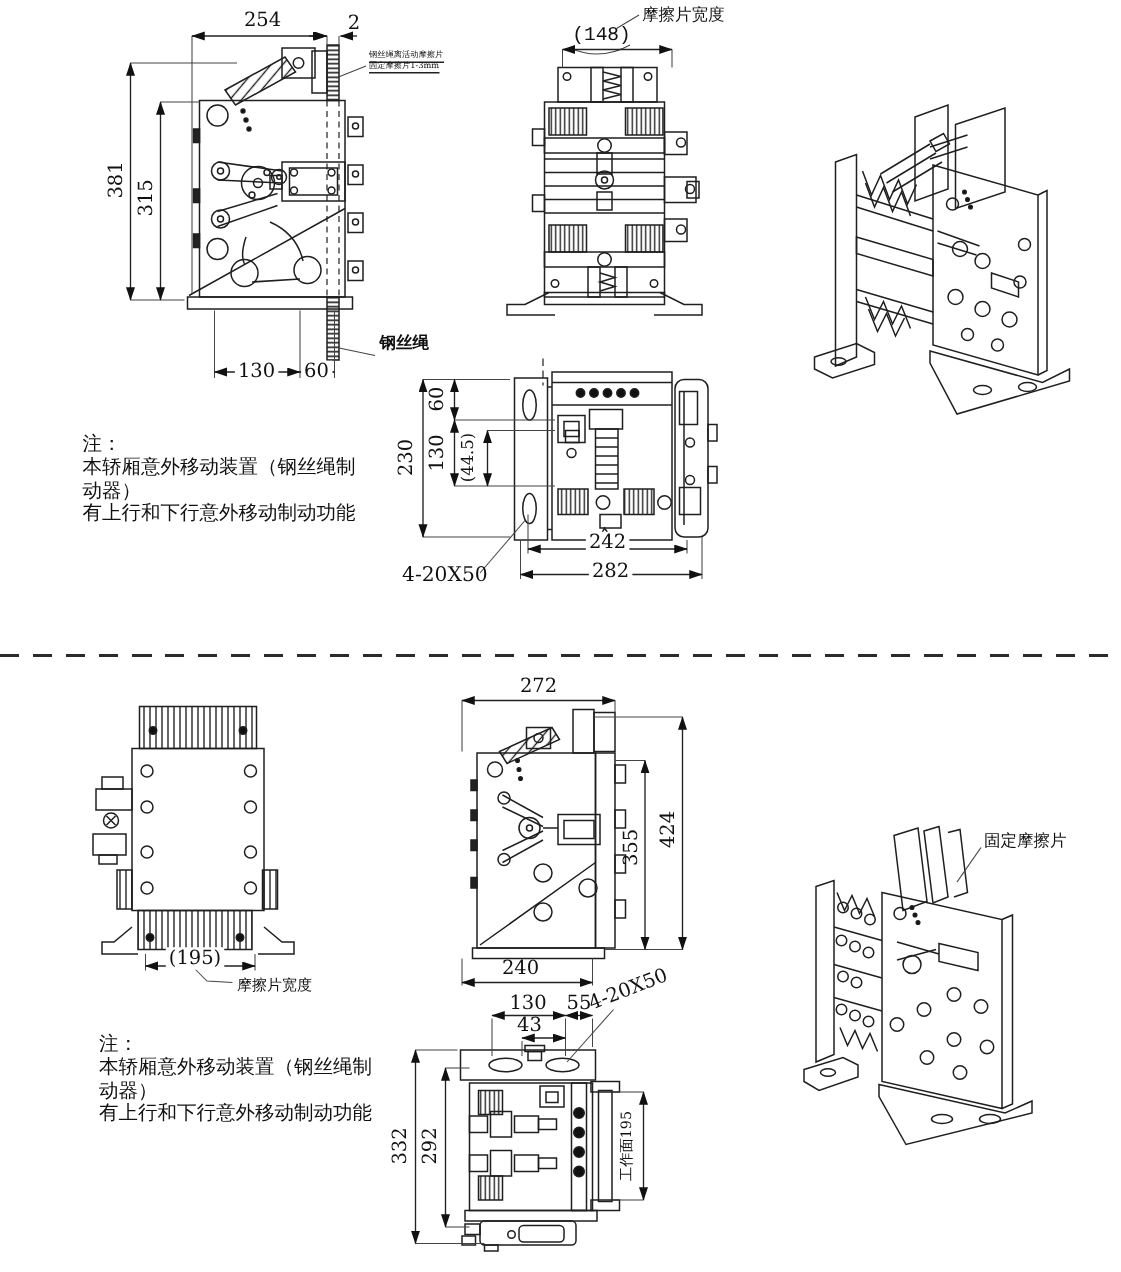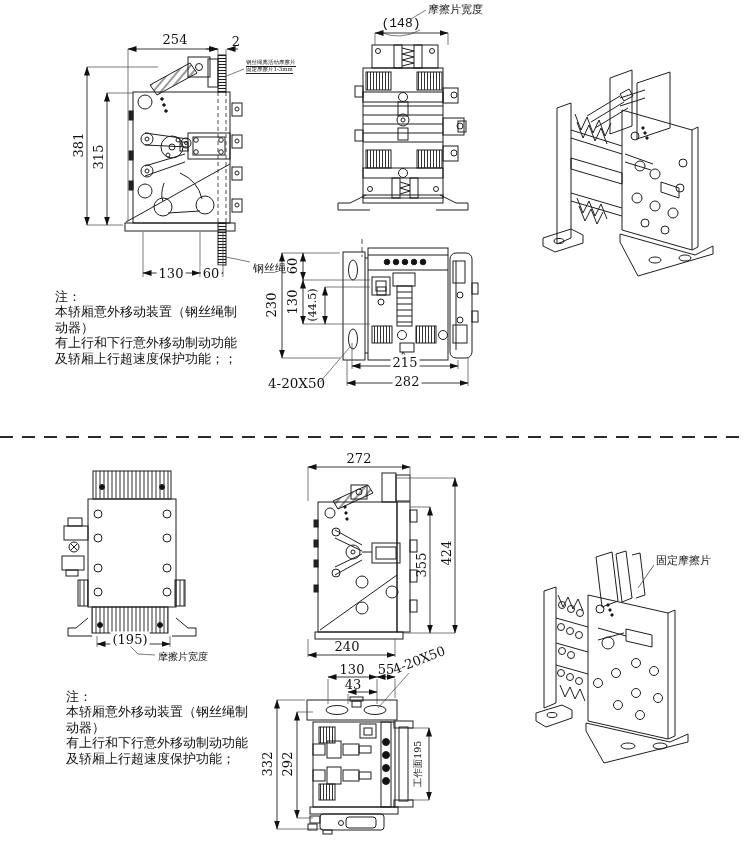--- a/index.html
+++ b/index.html
@@ -16,21 +16,21 @@
   .tiny{position:absolute;font-size:5.5px;line-height:6.5px;white-space:nowrap;
         border-bottom:0.5px solid #222;color:#111;}
   .notes{position:absolute;font-size:13px;line-height:15.4px;white-space:nowrap;color:#111;}
   .notes div{height:15.4px;}
   .divider{position:absolute;left:0;width:747px;height:2px;
            background:repeating-linear-gradient(90deg,#2b2b2b 0 13px,transparent 13px 22px);}
 </style>
 </head>
 <body>
 
-<div class="v" style="left:60px;top:8px;width:262px;height:252px;margin-top:25px;">
+<div class="v" style="left:60px;top:8px;width:262px;height:252px;">
   <svg width="262" height="252" viewBox="0 0 262 252">
     <defs>
       <marker id="mA" markerWidth="10" markerHeight="8" refX="8.5" refY="3" orient="auto-start-reverse" markerUnits="userSpaceOnUse">
           <path d="M0,0L9,3L0,6Z" fill="#111"></path>
         </marker>
       <pattern id="pAh" width="4" height="3" patternUnits="userSpaceOnUse">
           <path d="M0,1.5H4" stroke="#1b1b1b" stroke-width="1.1"></path>
         </pattern>
       <pattern id="pAd" width="6" height="6" patternUnits="userSpaceOnUse" patternTransform="rotate(40)">
           <path d="M1,0V6" stroke="#1b1b1b" stroke-width="0.9"></path>
@@ -115,21 +115,21 @@
     </g>
   </svg>
   <span class="dim" style="left:115px;top:6px;">254</span>
   <span class="dim" style="left:176px;top:8px;">2</span>
   <span class="vdim" style="left:18px;top:112px;">381</span>
   <span class="vdim" style="left:38px;top:124px;">315</span>
   <span class="dim bgw" style="left:111px;top:240px;">130</span>
   <span class="dim bgw" style="left:151px;top:240px;">60</span>
   <span class="tiny" style="left:186px;top:26px;">钢丝绳离活动摩擦片</span>
   <span class="tiny" style="left:186px;top:33px;">固定摩擦片1-3mm</span>
-  <span class="lbl" style="left:193px;top:228px;">钢丝绳</span>
+  <span class="lbl" style="left:193px;top:213px;font-weight:bold;">钢丝绳</span>
 </div>
 
 <div class="v" style="left:330px;top:0px;width:178px;height:240px;">
   <svg width="178" height="240" viewBox="0 0 178 240">
     <defs>
       <marker id="mB" markerWidth="10" markerHeight="8" refX="8.5" refY="3" orient="auto-start-reverse" markerUnits="userSpaceOnUse">
           <path d="M0,0L9,3L0,6Z" fill="#111"></path>
         </marker>
       <pattern id="pBv" width="3" height="4" patternUnits="userSpaceOnUse">
           <path d="M1.5,0V4" stroke="#1b1b1b" stroke-width="0.9"></path>
@@ -253,21 +253,21 @@
       <line x1="53" y1="55" x2="53" y2="99" marker-start="url(#mC)" marker-end="url(#mC)"></line>
       <line x1="75" y1="62" x2="75" y2="99" marker-start="url(#mC)" marker-end="url(#mC)"></line>
       <line x1="102" y1="141" x2="208" y2="141" marker-start="url(#mC)" marker-end="url(#mC)"></line>
       <line x1="97" y1="158" x2="218" y2="158" marker-start="url(#mC)" marker-end="url(#mC)"></line>
     </g>
   </svg>
   <span class="vdim" style="left:21px;top:80px;">230</span>
   <span class="vdim" style="left:42px;top:41px;">60</span>
   <span class="vdim" style="left:42px;top:77px;">130</span>
   <span class="vdim f11" style="left:62px;top:80px;">(44.5)</span>
-  <span class="dim bgw" style="left:155px;top:137px;">215</span>
+  <span class="dim bgw" style="left:155px;top:137px;">242</span>
   <span class="dim bgw" style="left:157px;top:156px;">282</span>
   <span class="lbl" style="left:18px;top:150px;font-size:13.5px;">4-20X50</span>
 </div>
 
 <div class="v" style="left:525px;top:58px;width:222px;height:240px;">
   <svg width="222" height="240" viewBox="0 0 222 240">
     <g stroke="#1f1f1f" fill="none" stroke-width="1">
       <path d="M85,20 L107,12 L107,68 L85,76 Z"></path>
       <path d="M112,25 L145,14 L145,70 L112,81 Z"></path>
       <path d="M95,40 L120,32 M95,48 L120,40"></path>
@@ -305,21 +305,20 @@
         <ellipse cx="160" cy="200" rx="6" ry="3"></ellipse>
     </g>
   </svg>
 </div>
 
 <div class="notes" style="left:55px;top:289px;">
   <div>注：</div>
   <div>本轿厢意外移动装置（钢丝绳制</div>
   <div>动器）</div>
   <div>有上行和下行意外移动制动功能</div>
-  <div>及轿厢上行超速度保护功能；；</div>
 </div>
 
 <div class="divider" style="top:436px;"></div>
 
 <div class="v" style="left:58px;top:456px;width:192px;height:215px;">
   <svg width="192" height="215" viewBox="0 0 192 215">
     <defs>
       <marker id="mE" markerWidth="10" markerHeight="8" refX="8.5" refY="3" orient="auto-start-reverse" markerUnits="userSpaceOnUse">
           <path d="M0,0L9,3L0,6Z" fill="#111"></path>
         </marker>
@@ -559,14 +558,13 @@
     </g>
   </svg>
   <span class="lbl" style="left:128px;top:10px;">固定摩擦片</span>
 </div>
 
 <div class="notes" style="left:66px;top:689px;">
   <div>注：</div>
   <div>本轿厢意外移动装置（钢丝绳制</div>
   <div>动器）</div>
   <div>有上行和下行意外移动制动功能</div>
-  <div>及轿厢上行超速度保护功能；</div>
 </div>
 
 </body></html>

